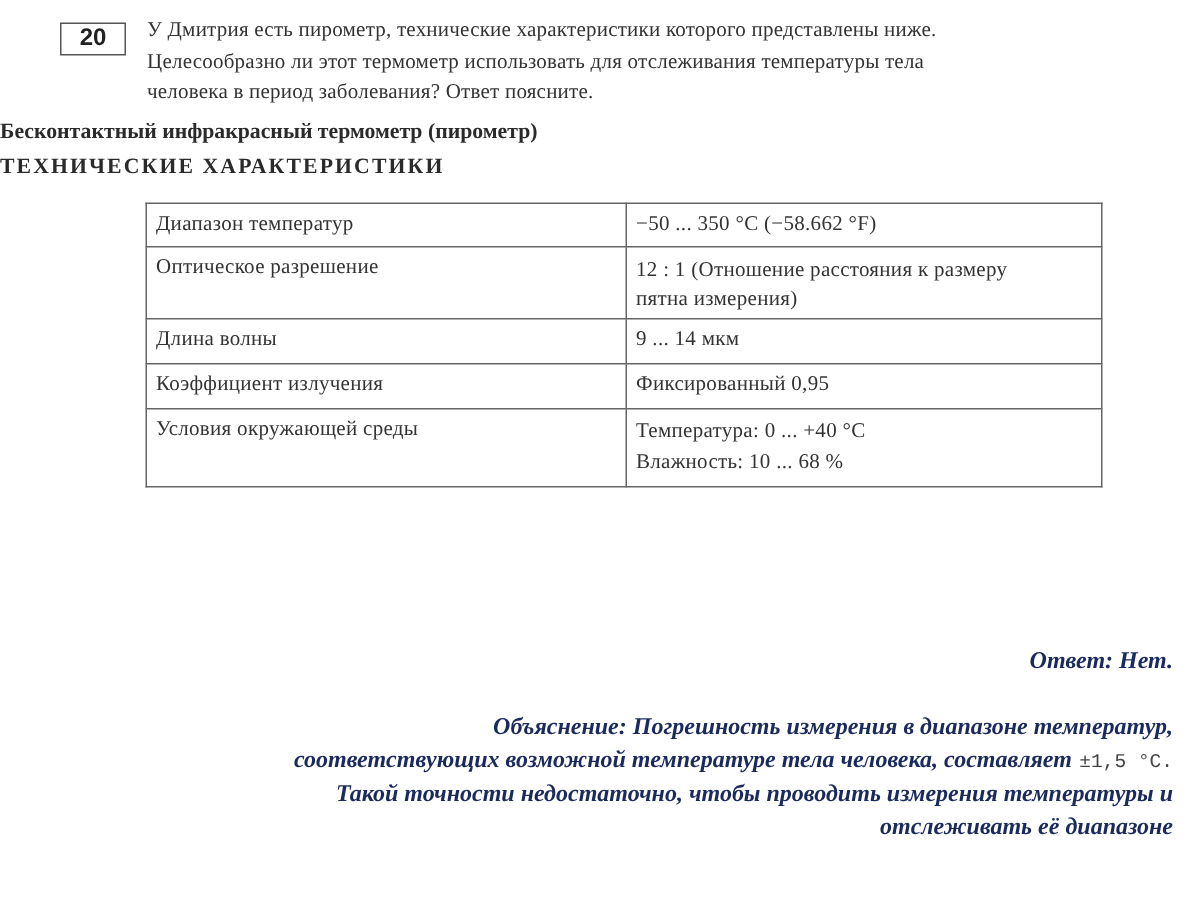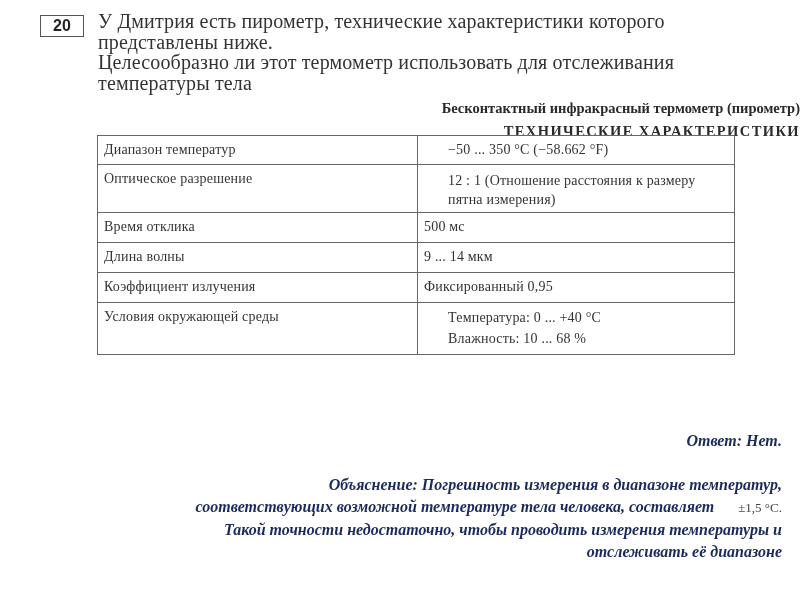--- a/index.html
+++ b/index.html
@@ -7,80 +7,77 @@
       width: 800px; height: 600px; background: #ffffff; position: relative; overflow: hidden;
       font-family: "DejaVu Serif", "Liberation Serif", serif; color: #2a2a2a;
     }
     .qnum {
       position: absolute; left: 40px; top: 15px; width: 42px; height: 20px;
       border: 1px solid #555; font-family: Liberation Sans, sans-serif; font-weight: bold;
       font-size: 16px; text-align: center; line-height: 20px; color: #222;
     }
     .question {
       position: absolute; left: 98px; top: 11px; width: 680px;
-      font-family: "Liberation Serif", serif; font-size: 20px; line-height: 20.5px; color: #333;
+      font-family: "Liberation Serif", serif; font-size: 14px; line-height: 20.5px; color: #333;
       letter-spacing: 0.15px;
     }
     .table-title {
-      position: absolute; left: 0; width: 800px; text-align: right;
-      font-family: "Liberation Serif", serif; color: #2a2a2a; margin-top: 20px;
+      position: absolute; left: 0; width: 800px; text-align: left;
+      font-family: "Liberation Serif", serif; color: #2a2a2a;
     }
     .t1 { top: 80px; font-weight: bold; font-size: 14.5px; }
     .t2 { top: 103px; font-size: 14.5px; letter-spacing: 1.4px; font-weight: bold; }
     table.specs {
       position: absolute; left: 97px; top: 135px; width: 638px;
       border-collapse: collapse; font-family: "Liberation Serif", serif; font-size: 14px; color: #333;
     }
     table.specs td {
       border: 1px solid #666; vertical-align: top; padding: 6px 6px 0 6px; letter-spacing: 0.2px;
     }
     table.specs td.k { width: 307px; }
-    .line { display: block; line-height: 22px; margin-left: 24px; }
+    .line { display: block; line-height: 22px; }
     .answer {
       position: absolute; left: 42px; top: 430px; width: 740px;
       font-family: "Liberation Serif", serif; font-style: italic; font-weight: bold;
       color: #1b2a5c; font-size: 16px; line-height: 22px; text-align: right;
     }
     .answer p { margin: 0; }
     .answer .gap { height: 22px; }
     .inline-val {
       font-style: normal; font-weight: normal; font-size: 13px; color: #444;
-      margin-left: 24px; font-family: Liberation Serif, serif;
+      margin-left: 5px; font-family: Liberation Mono, monospace;
     }
   </style>
 </head>
 <body>
 
 <div class="qnum">20</div>
 <div class="question">
   <div>У Дмитрия есть пирометр, технические характеристики которого представлены ниже.</div>
   <div>Целесообразно ли этот термометр использовать для отслеживания температуры тела</div>
+  <div>человека в период заболевания? Ответ поясните.</div>
 </div>
 
 <div class="table-title t1">Бесконтактный инфракрасный термометр (пирометр)</div>
 <div class="table-title t2">ТЕХНИЧЕСКИЕ ХАРАКТЕРИСТИКИ</div>
 
 <table class="specs">
   <tbody>
       <tr style="height:29px">
     <td class="k">Диапазон температур</td>
     <td>
           <span class="line" style="line-height:16px">−50 ... 350 °C (−58.662 °F)</span>
         </td>
   </tr>
   <tr style="height:48px">
     <td class="k">Оптическое разрешение</td>
     <td>
       <span class="line" style="line-height:19px">12 : 1 (Отношение расстояния к размеру</span>
       <span class="line" style="line-height:19px">пятна измерения)</span>
     </td>
-  </tr>
-  <tr style="height:30px">
-    <td class="k">Время отклика</td>
-    <td>500 мс</td>
   </tr>
   <tr style="height:30px">
     <td class="k">Длина волны</td>
     <td>9 ... 14 мкм</td>
   </tr>
   <tr style="height:30px">
     <td class="k">Коэффициент излучения</td>
     <td>Фиксированный 0,95</td>
   </tr>
   <tr style="height:52px">

